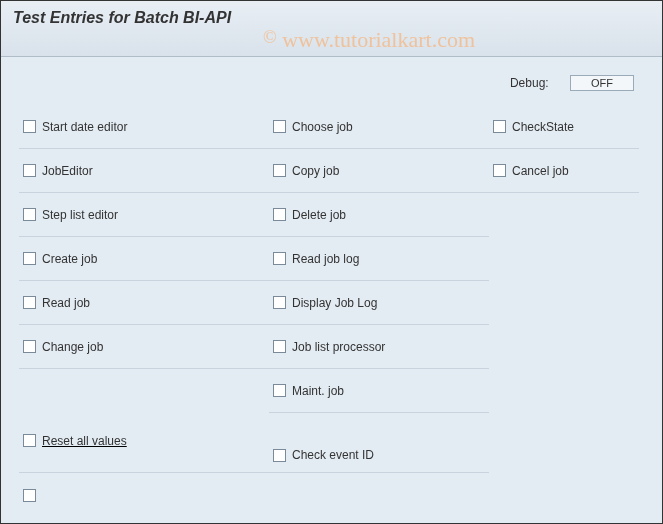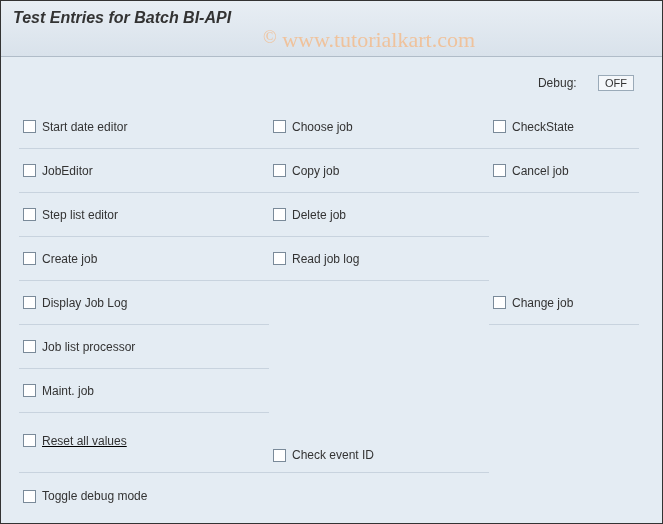--- a/index.html
+++ b/index.html
@@ -35,21 +35,21 @@
       text-align: right;
       padding: 6px 10px 14px 0;
       font-size: 12px;
       color: #333;
     }
     .debug-label { margin-right: 18px; }
     .debug-value {
       display: inline-block;
       border: 1px solid #9aaab8;
       background: #f4f7fa;
-      padding: 1px 6px;
+      padding: 1px 20px;
       min-width: 32px;
       text-align: left;
       font-size: 11px;
     }
     .grid {
       display: grid;
       grid-template-columns: 250px 220px 150px;
       row-gap: 0;
     }
     .cell {
@@ -168,20 +168,24 @@
       <span class="cell-label">Create job</span>
     </div>
     <div class="cell">
       <span class="cb"></span>
       <span class="cell-label">Read job log</span>
     </div>
     <div class="cell empty"></div>
 
     <div class="cell">
       <span class="cb"></span>
+      <span class="cell-label">Read job</span>
+    </div>
+    <div class="cell">
+      <span class="cb"></span>
       <span class="cell-label">Display Job Log</span>
     </div>
     <div class="cell empty"></div>
 
     <div class="cell">
       <span class="cb"></span>
       <span class="cell-label">Change job</span>
     </div>
     <div class="cell">
       <span class="cb"></span>
@@ -205,16 +209,15 @@
     <div class="cell" style="height:60px;align-items:flex-end;padding-bottom:10px;">
       <span class="cb"></span>
       <span class="cell-label">Check event ID</span>
     </div>
     <div class="cell empty" style="height:60px;"></div>
 
   </div>
 
   <div class="toggle-row">
     <span class="cb"></span>
-    <span class="cell-label">Toggle debug mode</span>
   </div>
 
 </div>
 
 </body></html>

